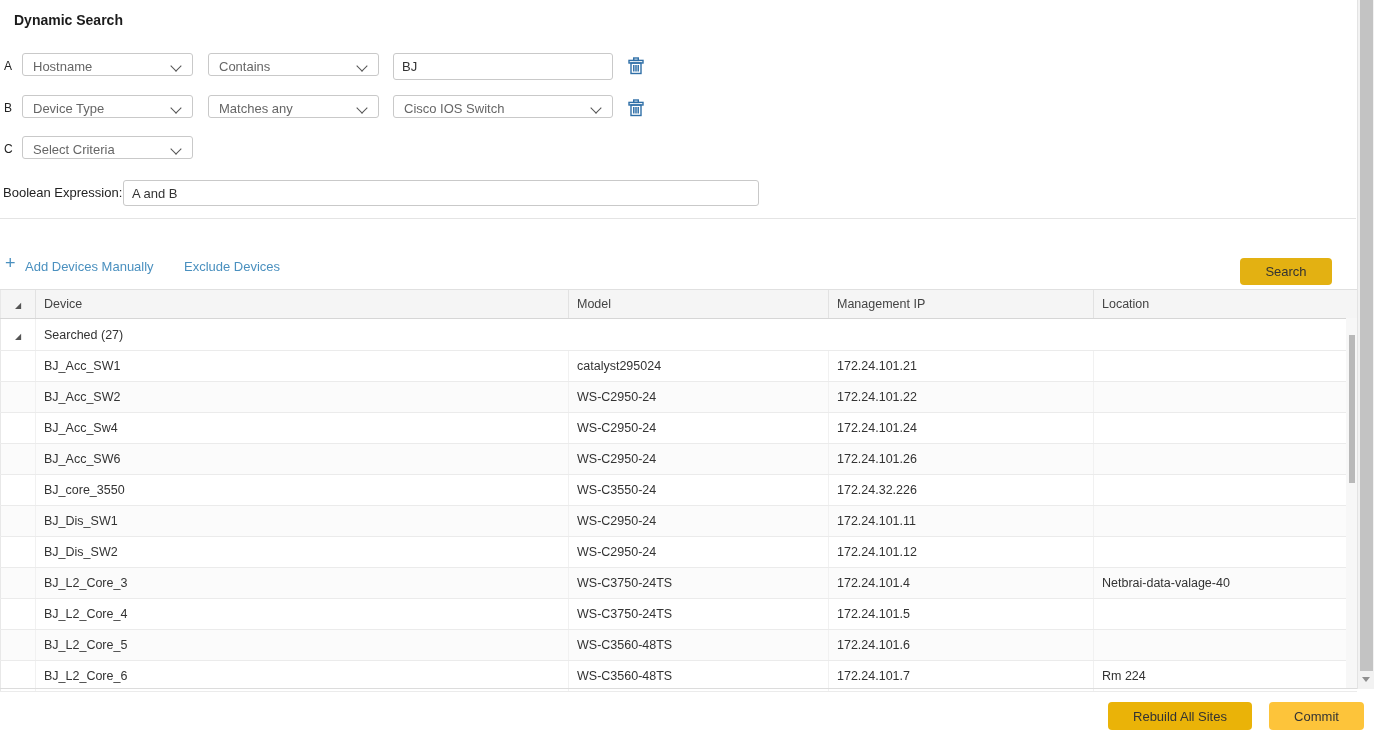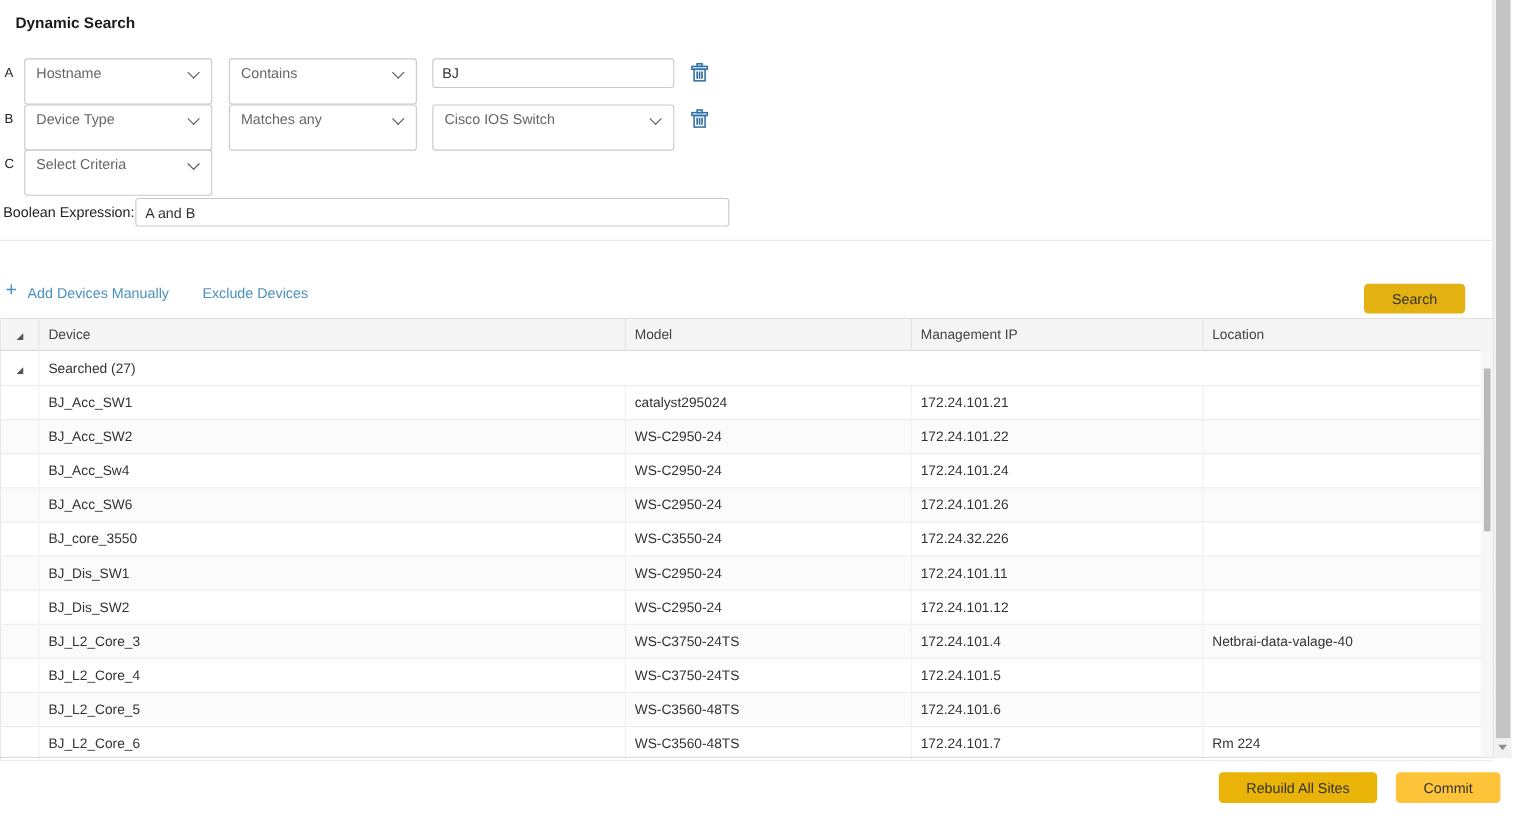--- a/index.html
+++ b/index.html
@@ -8,21 +8,21 @@
     font-family:"Liberation Sans","DejaVu Sans",sans-serif; color:#333;
     overflow:hidden;
   }
   .page-title {
     position:absolute; left:14px; top:12px;
     font-size:14px; font-weight:bold; color:#1b1b1b;
   }
   
   .crit-letter { position:absolute; left:4px; width:16px; height:27px; line-height:27px; font-size:12px; color:#222; }
   .sel {
-    position:absolute; height:42px; box-sizing:border-box;
+    position:absolute; height:23px; box-sizing:border-box;
     border:1px solid #c9c9c9; border-radius:3px; background:#fff;
     font-size:13px; color:#666; line-height:25px; padding-left:10px; cursor:pointer;
   }
   .sel .chev {
     position:absolute; right:12px; top:8px; width:7px; height:7px;
     border-right:1.5px solid #555; border-bottom:1.5px solid #555;
     transform:rotate(45deg);
   }
   .txt {
     position:absolute; height:27px; box-sizing:border-box;
@@ -131,21 +131,21 @@
     </svg>
   </button>
 
   <div class="crit-letter" style="top:136px">C</div>
   <div class="sel" style="left:22px; top:136px; width:171px;">
     <span>Select Criteria</span>
     <span class="chev"></span>
   </div>
 
   <div class="bool-label">Boolean Expression:</div>
-  <input class="txt" style="left: 123px; top: 180px; width: 540px; height: 26px;" type="text" value="A and B">
+  <input class="txt" style="left: 123px; top: 180px; width: 636px; height: 26px;" type="text" value="A and B">
 
   <div class="divider"></div>
 
   <button id="search-btn" class="btn-gold">Search</button>
 
   <span id="add-plus">+</span>
   <span id="add-link" class="link">Add Devices Manually</span>
   <span id="exclude-link" class="link">Exclude Devices</span>
 
   <div id="device-table-wrap">

